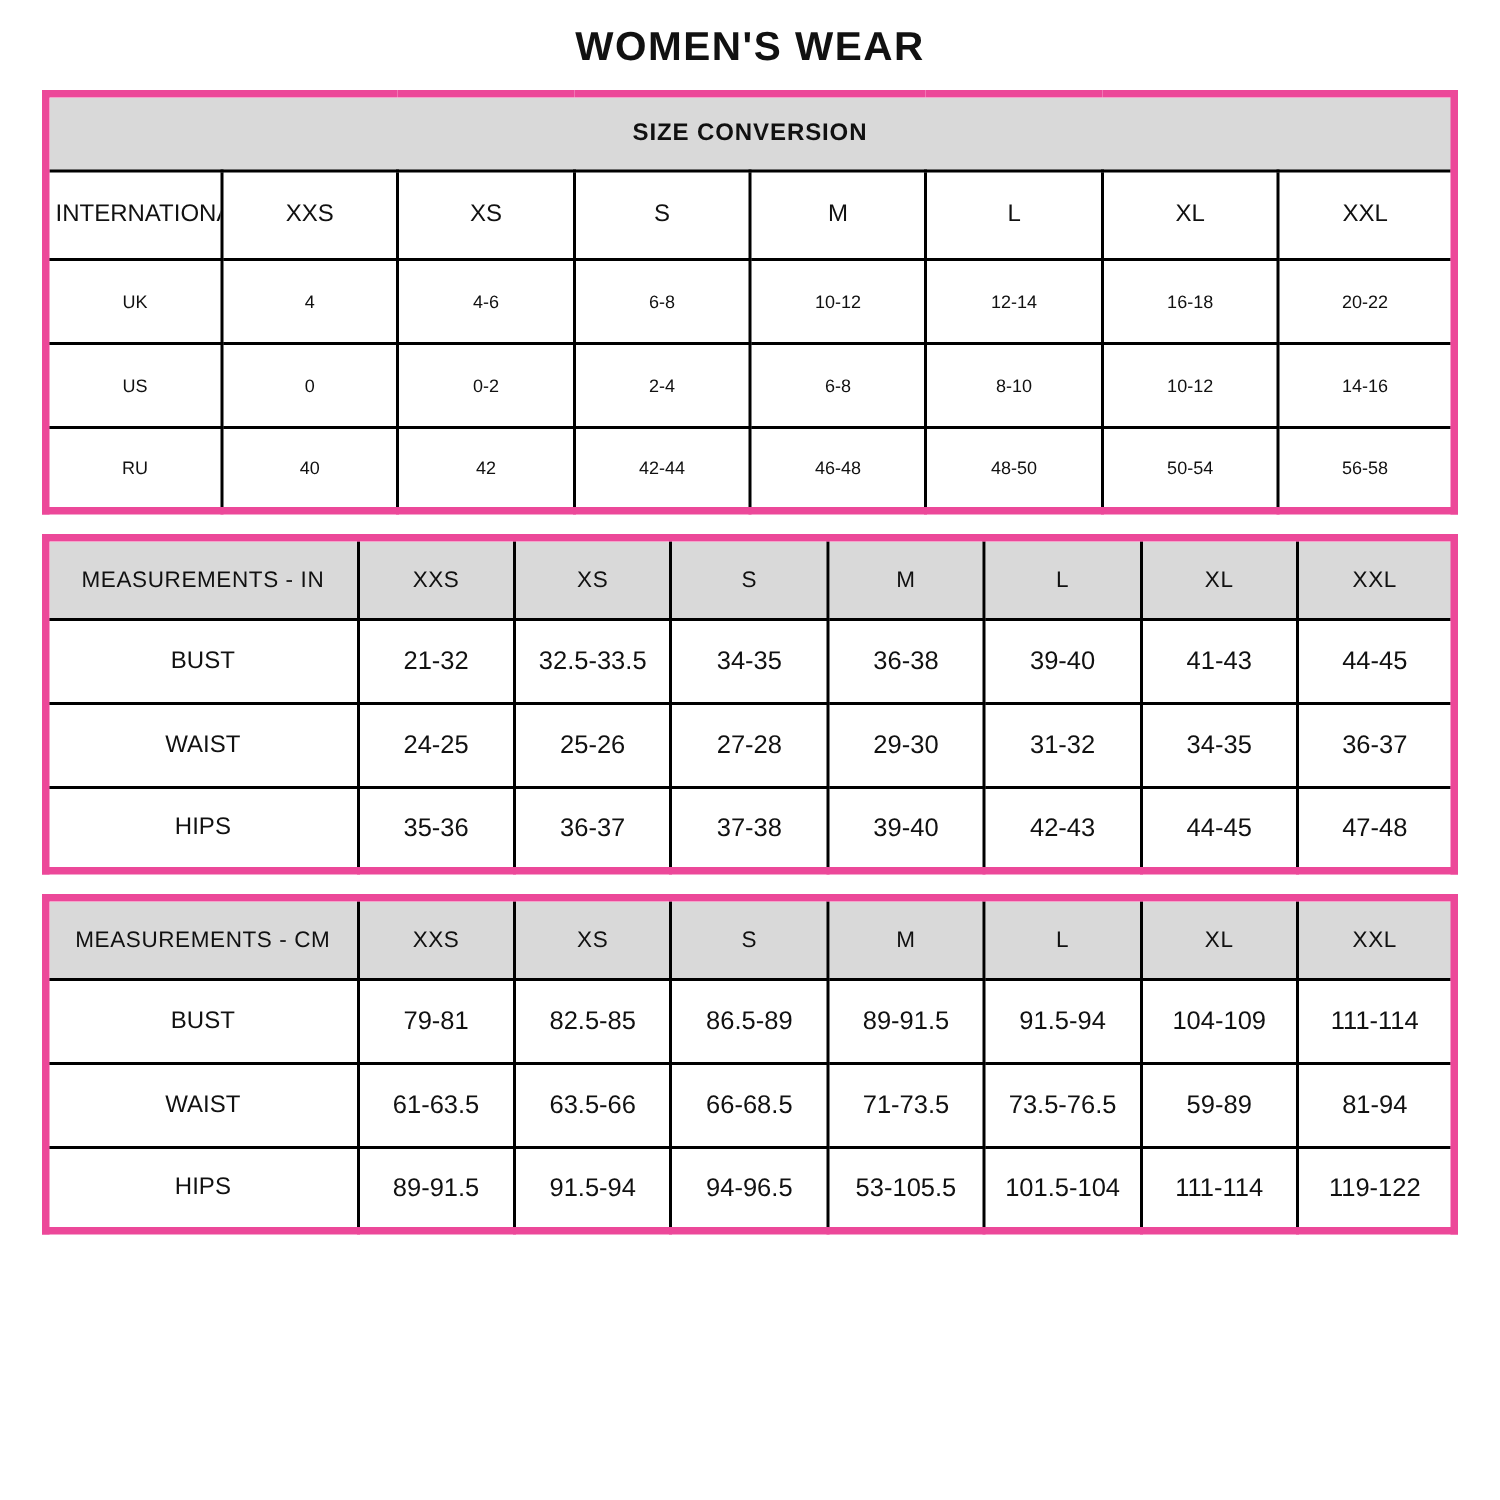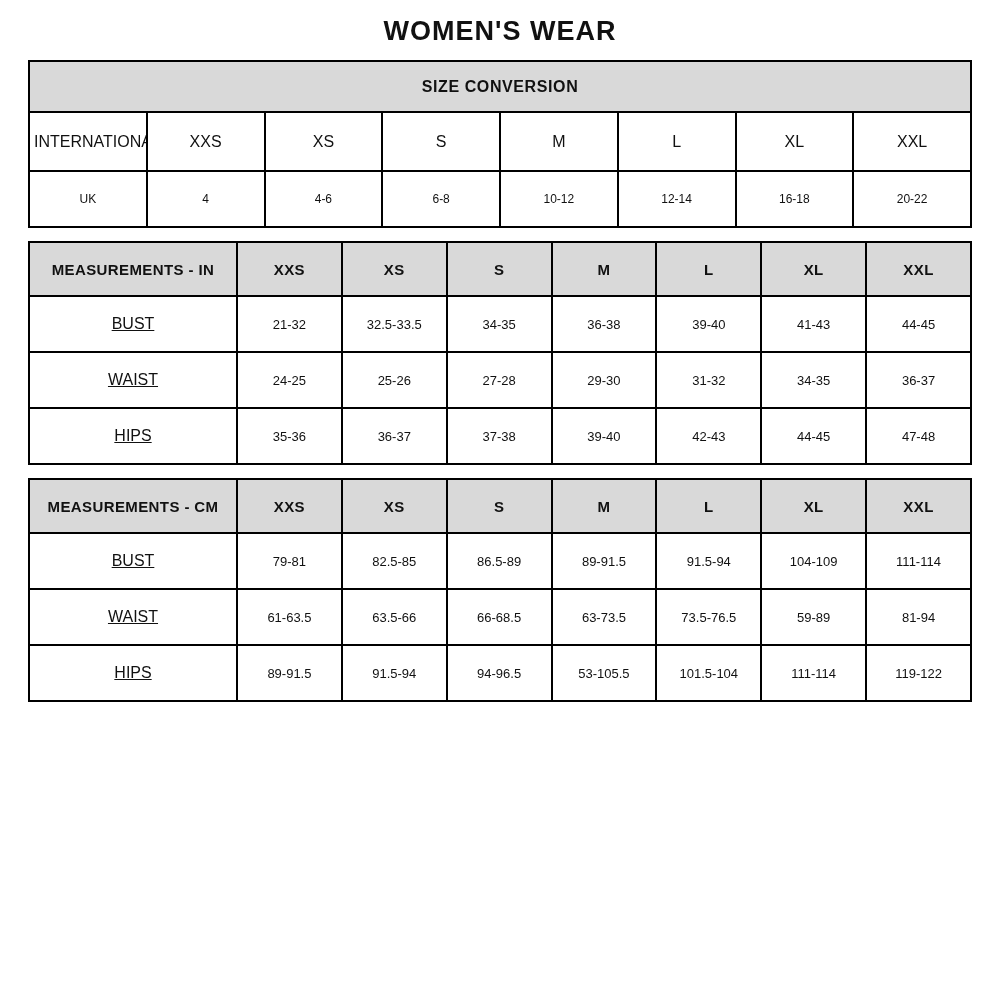--- a/index.html
+++ b/index.html
@@ -20,21 +20,21 @@
     font-size: 27px;
     font-weight: bold;
     letter-spacing: 1px;
     margin: 10px 0 13px 0;
     color: #111111;
   }
   table {
     width: 100%;
     border-collapse: collapse;
     table-layout: fixed;
-    border: 2px solid #ec4899;
+    border: 5px solid #ec4899;
     margin-bottom: 13px;
   }
   th, td {
     border: 2px solid #000000;
     text-align: center;
     vertical-align: middle;
     padding: 2px 4px;
     overflow: hidden;
   }
   
@@ -52,32 +52,31 @@
     background: #ffffff;
   }
   .tbl-size tbody td {
     font-size: 12px;
     height: 56px;
   }
   .tbl-size .label-col { width: 170px; }
   
   .tbl-meas .size-header-row th {
     background: #d9d9d9;
-    font-weight: bold;
+    font-weight: normal;
     font-size: 15px;
     height: 54px;
     letter-spacing: 0.4px;
   }
   .tbl-meas tbody td {
-    font-size: 13px;
+    font-size: 17px;
     height: 56px;
   }
   .tbl-meas tbody td.row-label {
     font-size: 16px;
-    text-decoration: underline;
   }
   .tbl-meas .label-col { width: 208px; }
 </style>
 </head>
 <body>
 
 <div class="page">
 
   <h1 class="page-title">WOMEN'S WEAR</h1>
 
@@ -101,20 +100,40 @@
         <tr>
           <td class="row-label label-col">UK</td>
           <td>4</td>
           <td>4-6</td>
           <td>6-8</td>
           <td>10-12</td>
           <td>12-14</td>
           <td>16-18</td>
           <td>20-22</td>
         </tr>
+        <tr>
+          <td class="row-label label-col">US</td>
+          <td>0</td>
+          <td>0-2</td>
+          <td>2-4</td>
+          <td>6-8</td>
+          <td>8-10</td>
+          <td>10-12</td>
+          <td>14-16</td>
+        </tr>
+        <tr>
+          <td class="row-label label-col">RU</td>
+          <td>40</td>
+          <td>42</td>
+          <td>42-44</td>
+          <td>46-48</td>
+          <td>48-50</td>
+          <td>50-54</td>
+          <td>56-58</td>
+        </tr>
       </tbody>
   </table>
 
   <table class="tbl-meas">
     <tbody>
         <tr class="size-header-row">
           <th class="label-col">MEASUREMENTS - IN</th>
           <th>XXS</th>
           <th>XS</th>
           <th>S</th>
@@ -176,21 +195,21 @@
           <td>89-91.5</td>
           <td>91.5-94</td>
           <td>104-109</td>
           <td>111-114</td>
         </tr>
         <tr>
           <td class="row-label label-col">WAIST</td>
           <td>61-63.5</td>
           <td>63.5-66</td>
           <td>66-68.5</td>
-          <td>63-73.5</td>
+          <td>71-73.5</td>
           <td>73.5-76.5</td>
           <td>59-89</td>
           <td>81-94</td>
         </tr>
         <tr>
           <td class="row-label label-col">HIPS</td>
           <td>89-91.5</td>
           <td>91.5-94</td>
           <td>94-96.5</td>
           <td>53-105.5</td>

